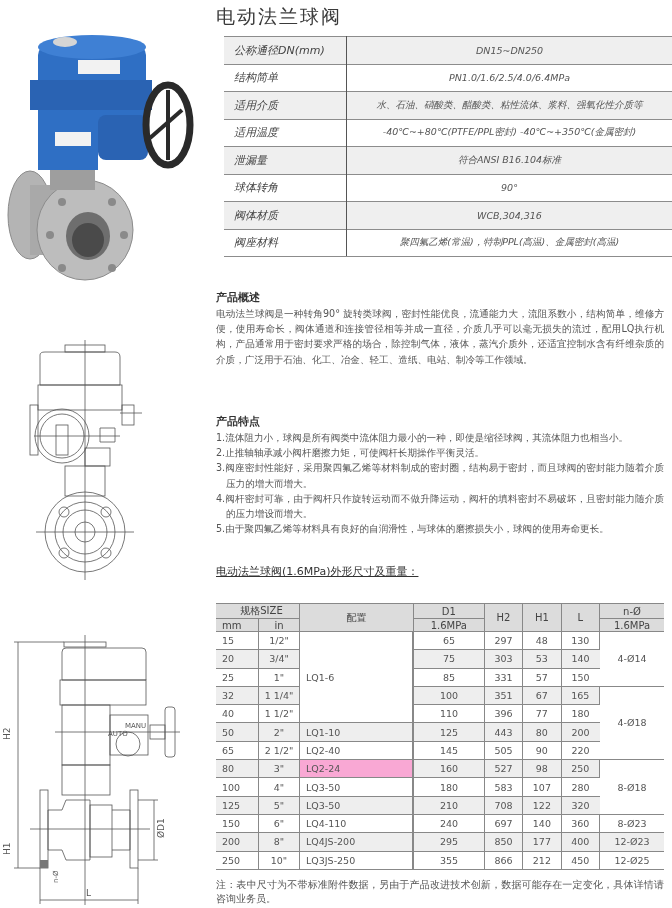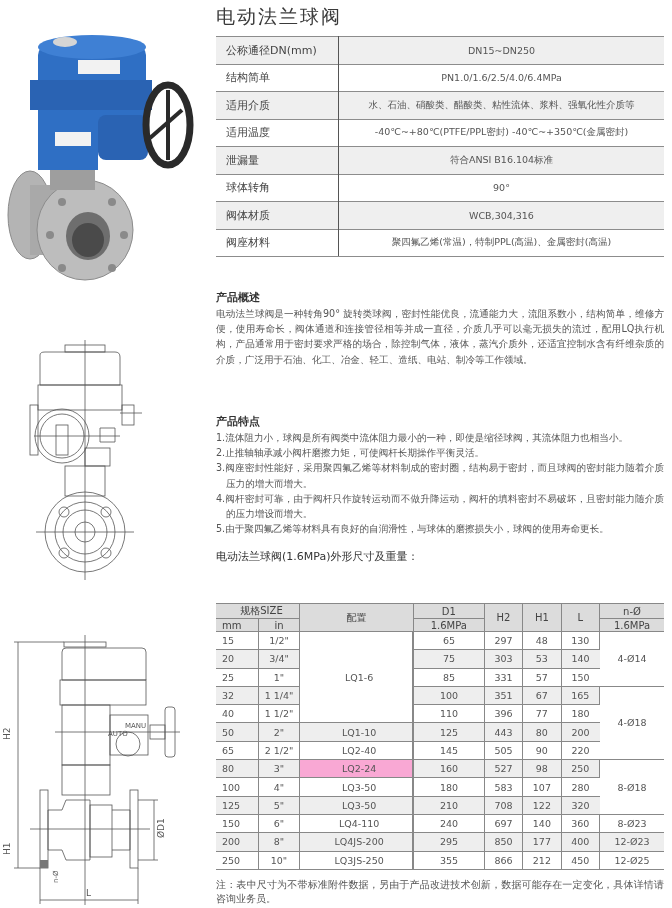--- a/index.html
+++ b/index.html
@@ -2,38 +2,38 @@
 <html><head>
 <meta charset="utf-8">
 <style>
   html, body { margin:0; padding:0; background:#ffffff; }
   body { width:672px; height:908px; position:relative; overflow:hidden;
          font-family:"DejaVu Sans","Liberation Sans",sans-serif; color:#333; }
   .left { position:absolute; left:0; top:0; width:210px; height:908px; }
 
   .title { position:absolute; left:216px; top:4px; font-size:19px; color:#3a3a3a; letter-spacing:2px; }
 
-  table.spec { position:absolute; left:216px; top:36px; width:448px; border-collapse:collapse; font-size:10px; }
+  table.spec { position:absolute; left:224px; top:36px; width:448px; border-collapse:collapse; font-size:10px;font-style:italic; }
   table.spec td { height:26.5px; border-top:1.5px solid #8c8c8c; padding:0; color:#555; }
   table.spec tr:last-child td { border-bottom:1.5px solid #8c8c8c; }
   table.spec tr:nth-child(odd) td { background:#efefef; }
   table.spec td.k { width:112px; padding-left:10px; border-right:1.5px solid #555; font-size:11px; color:#444; }
   table.spec td.v { text-align:center; font-size:9.5px; }
 
   .section { position:absolute; left:216px; width:448px; font-size:9.6px; line-height:15.2px; color:#555; }
   .section h3 { margin:0; font-size:11px; font-weight:bold; color:#333; line-height:16px; }
   .section p { margin:0; text-align:justify; }
   .feat { margin:0; padding-left:10px; text-indent:-10px; }
 
-  .dimtitle { position:absolute; left:216px; top:549px; font-size:11px; color:#333; }
+  .dimtitle { position:absolute; left:216px; top:564px; font-size:11px; color:#333;text-decoration:underline; }
   table.dim { position:absolute; left:216px; top:603px; width:448px; border-collapse:collapse; font-size:9.5px; color:#555; text-align:center; }
   table.dim td, table.dim th { padding:0; height:17.3px; font-weight:normal; border:1px solid #888; border-left:none; border-right:1px solid #888; }
   table.dim th { background:#dcdcdc; color:#444; height:12px; font-size:10px; }
   table.dim tr td:first-child, table.dim tr th:first-child { text-align:left; padding-left:6px; }
-  table.dim td.cfg { text-align:center; padding-left:6px; background:#fff; }
+  table.dim td.cfg { text-align:left; padding-left:6px; background:#fff; }
   table.dim td:last-child, table.dim th:last-child { border-right:none; }
   table.dim tr.alt td { background:#eeeeee; }
   table.dim td.span { background:#fff !important; }
   table.dim td.sep { border-right:2px solid #888; }
   .note { position:absolute; left:216px; top:878px; width:448px; font-size:10px; line-height:14px; color:#555; text-align:justify; }
 </style>
 </head>
 <body>
 
 <div class="left">

